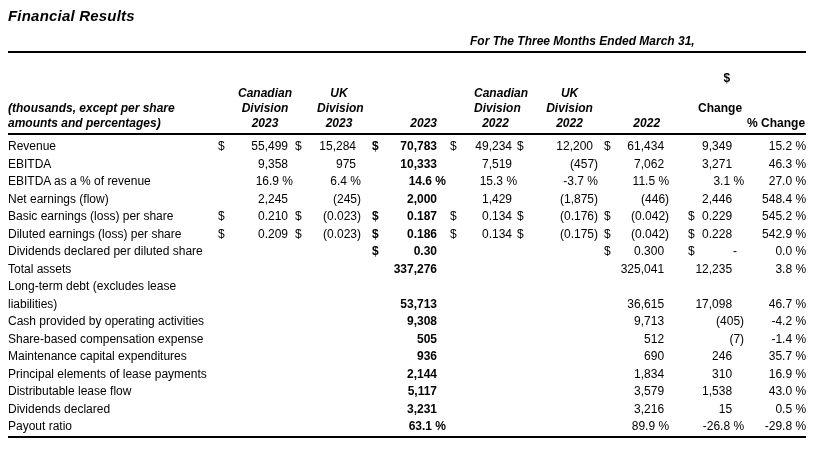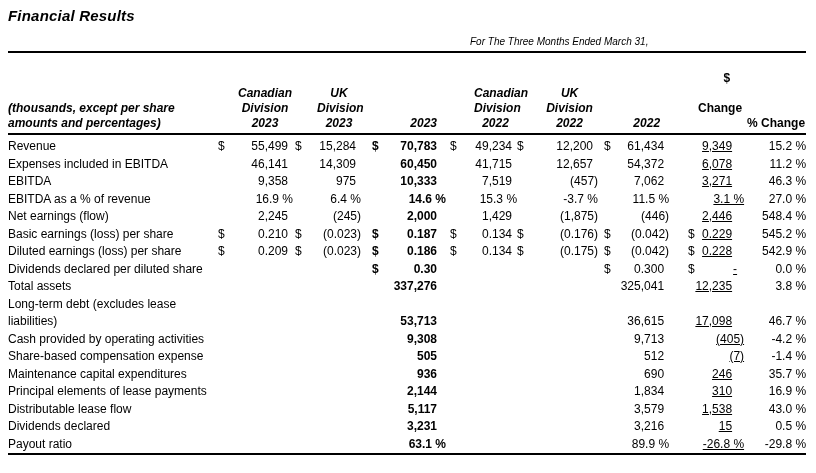--- a/index.html
+++ b/index.html
@@ -4,21 +4,21 @@
 <style>
   * { box-sizing: border-box; }
   html, body { margin: 0; padding: 0; background: #ffffff; color: #000000;
     font-family: "Liberation Sans", "DejaVu Sans", sans-serif; }
   .page { width: 816px; height: 473px; overflow: hidden; background: #ffffff; }
   .container { margin: 7px 8px 0 8px; width: 798px; }
 
   .title { font-size: 15px; font-weight: bold; font-style: italic; letter-spacing: .2px; margin: 0 0 11px 0; }
 
   .period-row { border-bottom: 2px solid #000; padding: 0 0 3px 462px;
-    font-size: 10px; font-weight: normal; font-style: italic; line-height: 13px; }
+    font-size: 12px; font-weight: bold; font-style: italic; line-height: 13px; }
 
   table { border-collapse: collapse; table-layout: fixed; width: 798px; border-bottom: 2px solid #000; }
   th { font-size: 12px; font-weight: bold; font-style: italic; vertical-align: bottom;
     padding: 3px 0 2px 0; border-bottom: 2px solid #000; line-height: 15px; white-space: pre-line; }
   th.ctr { text-align: center; }
   th.rt  { text-align: right; padding-right: 9px; }
   th.lblh { text-align: left; }
   th.upright { font-style: normal; }
   th.nudge1 { padding-left: 22px; }
   th.nudge2 { padding-left: 24px; }
@@ -37,21 +37,21 @@
   
   td.c0 { padding-left: 3px; }
   td.c1 { padding-left: 2px; }
   td.c2 { padding-left: 11px; }
   td.c3 { padding-left: 4px; }
   td.c4 { padding-left: 0; }
   td.c5 { padding-left: 6px; }
   td.c6 { padding-left: 19px; }
   
   td.v2 { padding-right: 9px; margin-top: 28px; }   td.v2.hang { padding-right: 0; }
-  td.v6 { padding-right: 12px; text-decoration: underline; }  td.v6.hang { padding-right: 0; } td.v6.dash { padding-right: 7px; }
+  td.v6 { padding-right: 12px; }  td.v6.hang { padding-right: 0; } td.v6.dash { padding-right: 7px; }
   td.v7 { padding-right: 1px; }
 </style>
 </head>
 <body>
 
 <div class="page">
   <div class="container">
 
     <div class="title">Financial Results</div>
 
@@ -113,38 +113,20 @@
             <td class="val v3">49,234</td>
             <td class="ds c4">$</td>
             <td class="val v4">12,200</td>
             <td class="ds c5">$</td>
             <td class="val v5">61,434</td>
             <td class="ds c6"></td>
             <td class="val v6">9,349</td>
             <td class="val v7 hang">15.2 %</td>
           </tr>
           <tr>
-            <td class="lbl">Expenses included in EBITDA</td>
-            <td class="ds c0"></td>
-            <td class="val v0">46,141</td>
-            <td class="ds c1"></td>
-            <td class="val v1">14,309</td>
-            <td class="ds c2 b"></td>
-            <td class="val v2 b">60,450</td>
-            <td class="ds c3"></td>
-            <td class="val v3">41,715</td>
-            <td class="ds c4"></td>
-            <td class="val v4">12,657</td>
-            <td class="ds c5"></td>
-            <td class="val v5">54,372</td>
-            <td class="ds c6"></td>
-            <td class="val v6">6,078</td>
-            <td class="val v7 hang">11.2 %</td>
-          </tr>
-          <tr>
             <td class="lbl">EBITDA</td>
             <td class="ds c0"></td>
             <td class="val v0">9,358</td>
             <td class="ds c1"></td>
             <td class="val v1">975</td>
             <td class="ds c2 b"></td>
             <td class="val v2 b">10,333</td>
             <td class="ds c3"></td>
             <td class="val v3">7,519</td>
             <td class="ds c4"></td>

